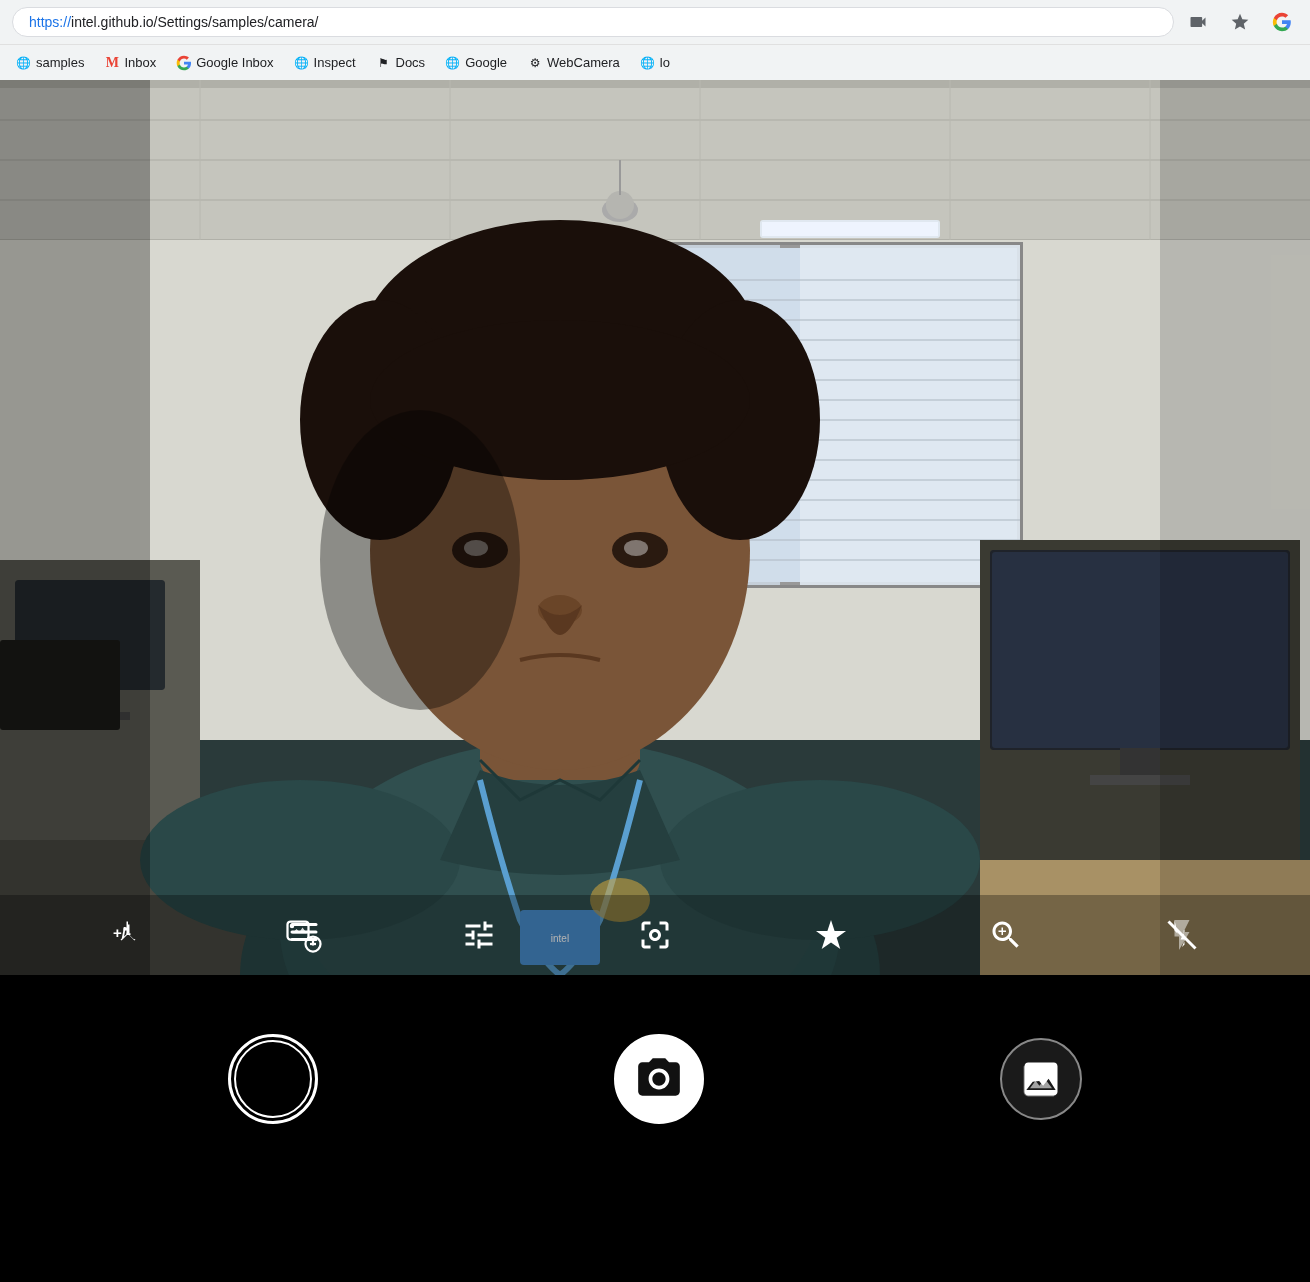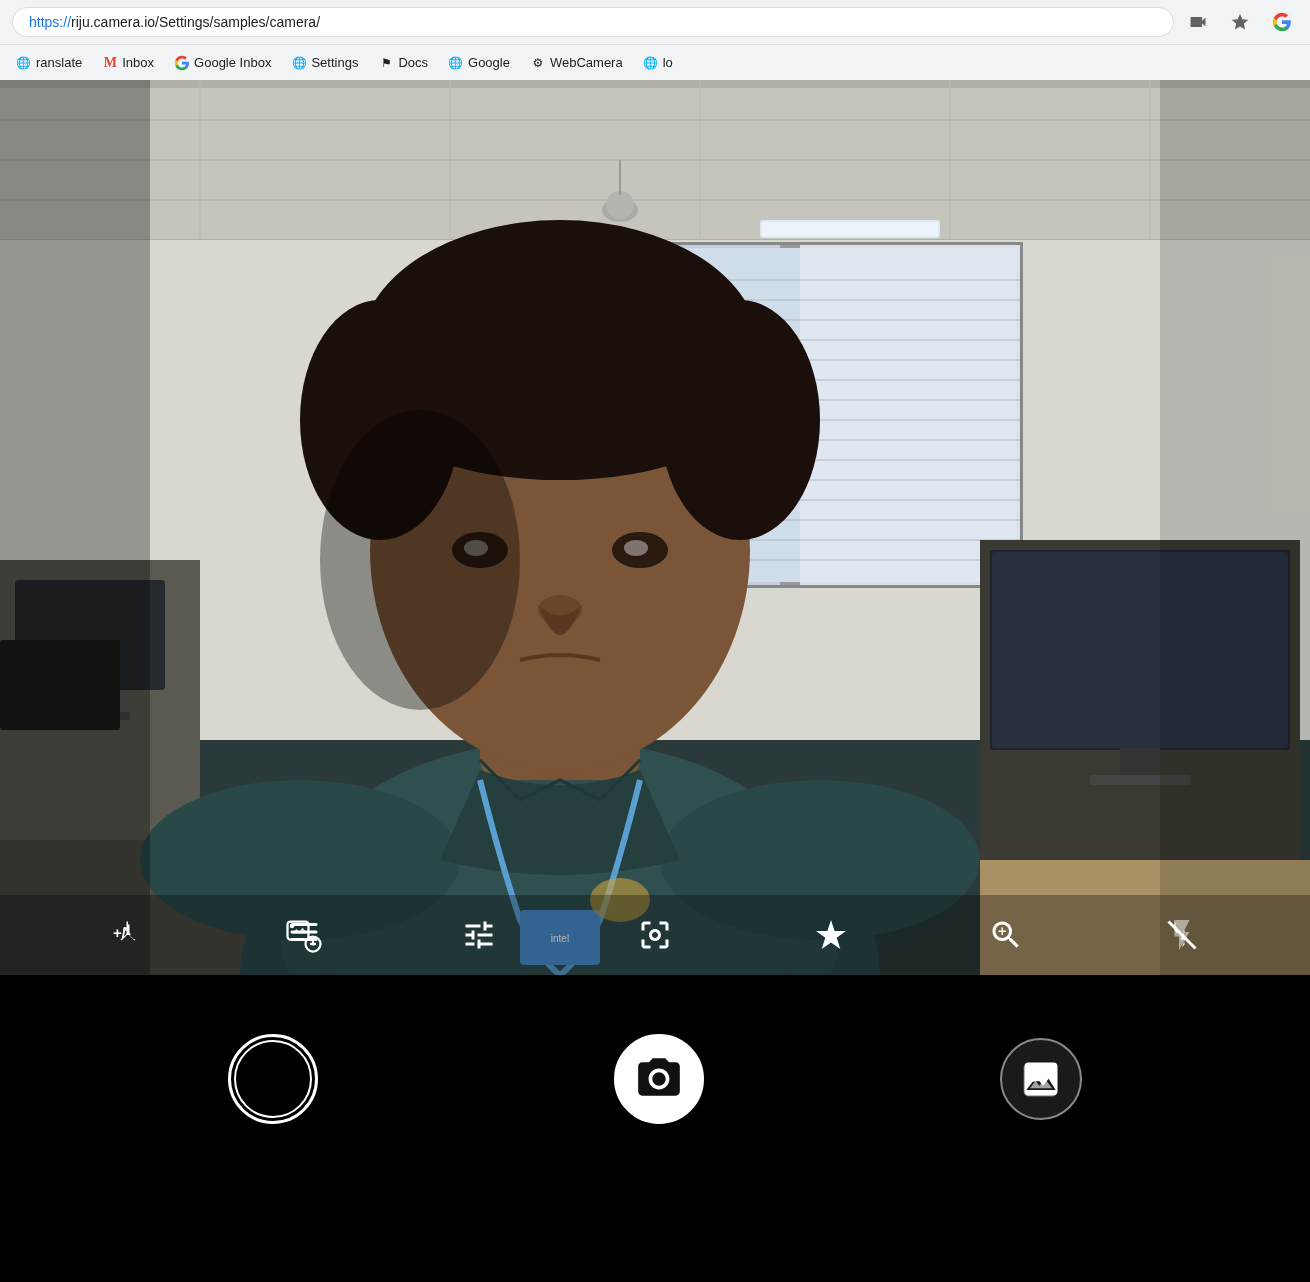--- a/index.html
+++ b/index.html
@@ -196,21 +196,21 @@
       fill: white;
     }
   </style>
 </head>
 <body>
 
 <div class="browser-chrome">
   <div class="address-bar-row">
     <div class="address-bar">
       <span>https://</span>
-        <span class="path">riju.camera.io</span>
+        <span class="path">intel.github.io</span>
         <span class="path">/Settings/samples/camera/</span>
     </div>
     <div class="browser-icons">
 
       <div class="browser-icon">
         <svg width="20" height="20" viewBox="0 0 24 24" fill="#5f6368">
           <path d="M17 10.5V7c0-.55-.45-1-1-1H4c-.55 0-1 .45-1 1v10c0 .55.45 1 1 1h12c.55 0 1-.45 1-1v-3.5l4 4v-11l-4 4z"></path>
         </svg>
       </div>
 
@@ -228,21 +228,21 @@
           <path d="M12 5.38c1.62 0 3.06.56 4.21 1.64l3.15-3.15C17.45 2.09 14.97 1 12 1 7.7 1 3.99 3.47 2.18 7.07l3.66 2.84c.87-2.6 3.3-4.53 6.16-4.53z" fill="#EA4335"></path>
         </svg>
       </div>
     </div>
   </div>
 
   <div class="bookmarks-bar">
 
     <div class="bookmark-item">
       <span class="bookmark-icon">🌐</span>
-      <span>ranslate</span>
+      <span>samples</span>
     </div>
 
     <div class="bookmark-item">
       <span class="bookmark-icon" style="color:#EA4335; font-weight:bold; font-family:serif; font-size:14px;">M</span>
       <span>Inbox</span>
     </div>
 
     <div class="bookmark-item">
       <span class="bookmark-icon">
         <svg width="16" height="16" viewBox="0 0 24 24">
@@ -250,21 +250,21 @@
           <path d="M12 23c2.97 0 5.46-.98 7.28-2.66l-3.57-2.77c-.98.66-2.23 1.06-3.71 1.06-2.86 0-5.29-1.93-6.16-4.53H2.18v2.84C3.99 20.53 7.7 23 12 23z" fill="#34A853"></path>
           <path d="M5.84 14.09c-.22-.66-.35-1.36-.35-2.09s.13-1.43.35-2.09V7.07H2.18C1.43 8.55 1 10.22 1 12s.43 3.45 1.18 4.93l2.85-2.22.81-.62z" fill="#FBBC05"></path>
           <path d="M12 5.38c1.62 0 3.06.56 4.21 1.64l3.15-3.15C17.45 2.09 14.97 1 12 1 7.7 1 3.99 3.47 2.18 7.07l3.66 2.84c.87-2.6 3.3-4.53 6.16-4.53z" fill="#EA4335"></path>
         </svg>
       </span>
       <span>Google Inbox</span>
     </div>
 
     <div class="bookmark-item">
       <span class="bookmark-icon">🌐</span>
-      <span>Settings</span>
+      <span>Inspect</span>
     </div>
 
     <div class="bookmark-item">
       <span class="bookmark-icon">⚑</span>
       <span>Docs</span>
     </div>
 
     <div class="bookmark-item">
       <span class="bookmark-icon">🌐</span>
       <span>Google</span>

